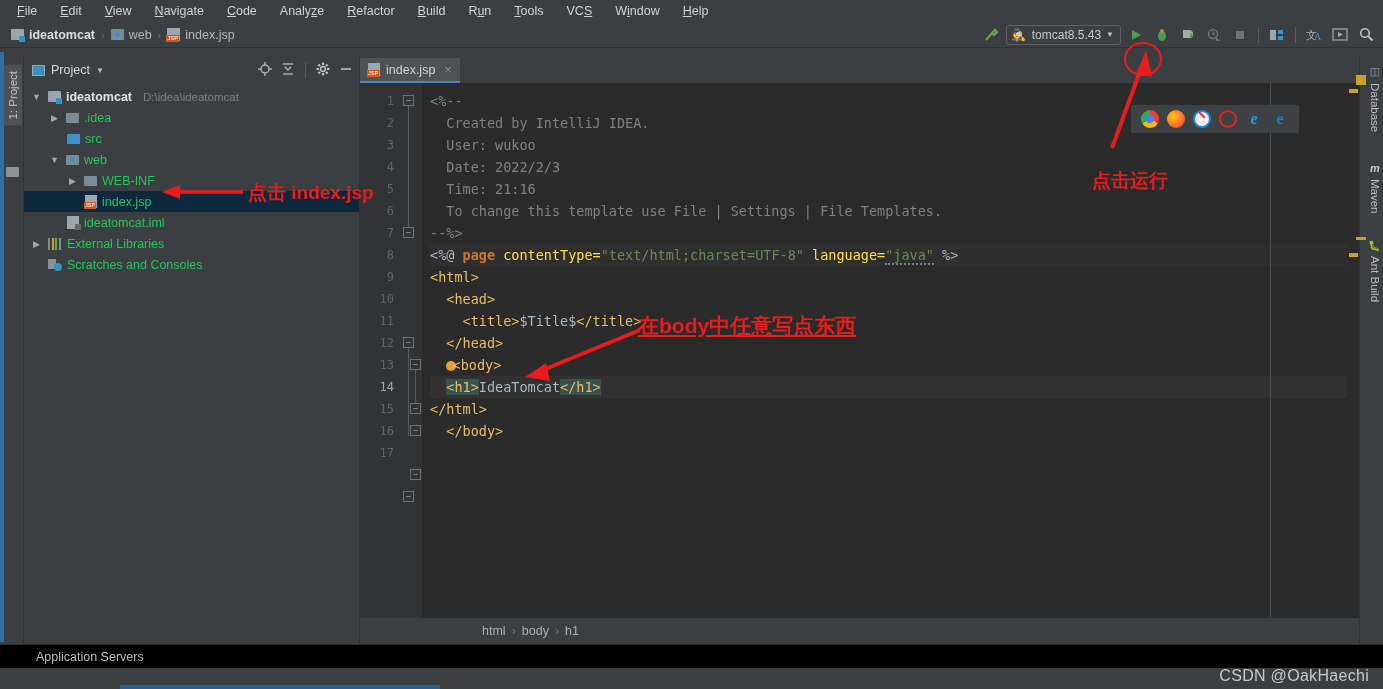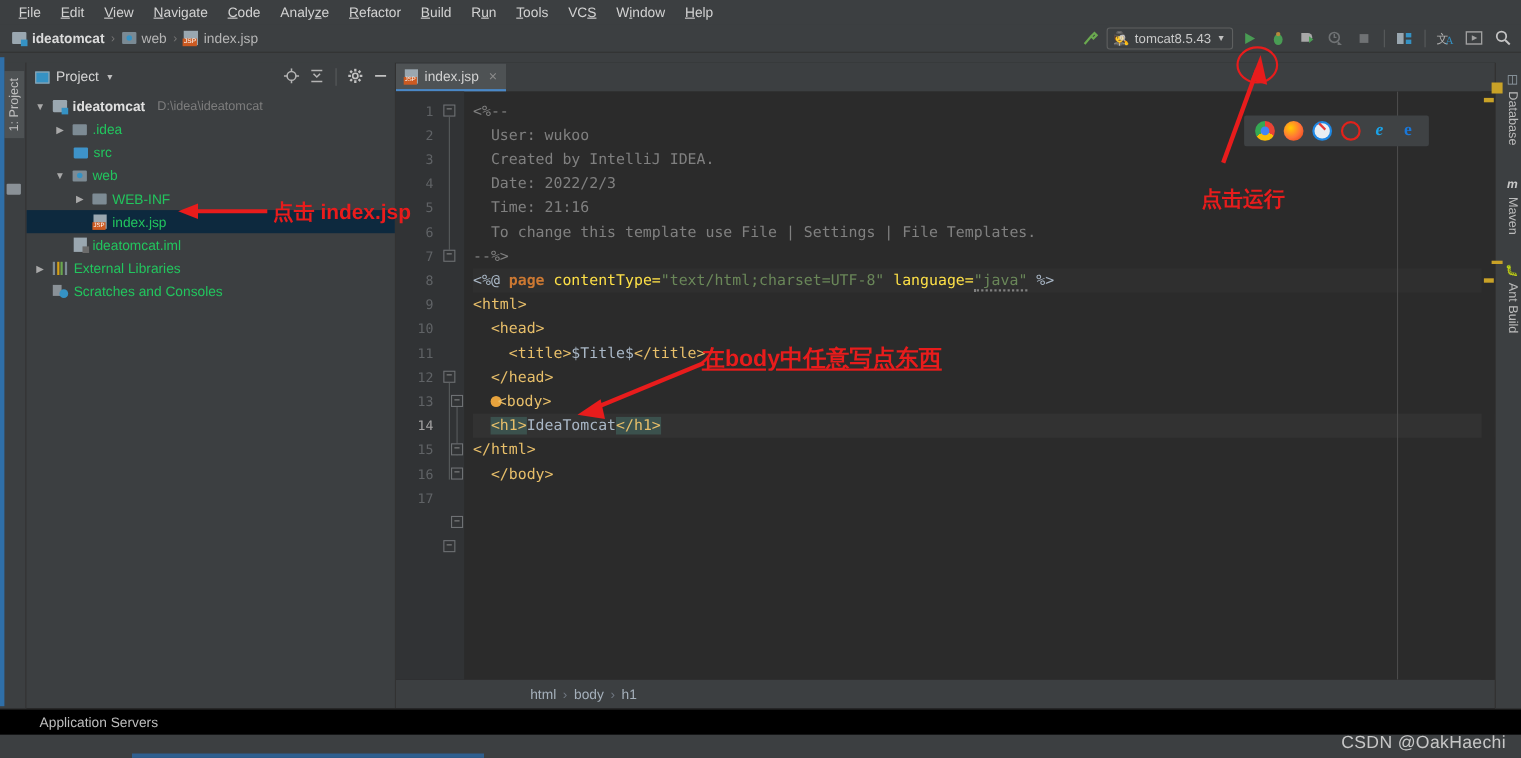--- a/index.html
+++ b/index.html
@@ -8,21 +8,21 @@
     background:#3c3f41;
     font-family:"Liberation Sans", sans-serif;
     font-size:12px;
     color:#bbbbbb;
     position:relative;
   }
   .ide { position:absolute; inset:0; display:flex; flex-direction:column; }
 
   
   .menubar { height:22px; background:#3c3f41; display:flex; align-items:center;
-             padding-left:8px; gap:0; flex:0 0 22px; }
+             padding-left:8px; gap:5px; flex:0 0 22px; }
   .menu-item { padding:2px 9px; color:#d2d2d2; font-size:12.5px; cursor:default;
                white-space:nowrap; }
   .menu-item .mn { text-decoration:underline; }
 
   
   .navbar { height:26px; background:#3c3f41; display:flex; align-items:center;
             padding-left:8px; flex:0 0 26px; border-bottom:1px solid #323232;
             position:relative; }
   .crumb { display:flex; align-items:center; gap:5px; padding:0 3px; color:#b6b6b6;
            font-size:12.5px; }
@@ -437,22 +437,22 @@
           <div class="fold" style="top:320px; right:1px;">−</div>
           <div class="fold" style="top:342px; right:1px;">−</div>
           <div class="fold" style="top:386px; right:1px;">−</div>
           <div class="fold" style="top:408px;">−</div>
         </div>
 
         <div class="code">
           <div class="rightmargin"></div>
 
           <div class="cline t-cmt">&lt;%--</div>
+          <div class="cline t-cmt">  Created by IntelliJ IDEA.</div>
           <div class="cline t-cmt">  User: wukoo</div>
-          <div class="cline t-cmt">  Created by IntelliJ IDEA.</div>
           <div class="cline t-cmt">  Date: 2022/2/3</div>
           <div class="cline t-cmt">  Time: 21:16</div>
           <div class="cline t-cmt">  To change this template use File | Settings | File Templates.</div>
           <div class="cline t-cmt">--%&gt;</div>
 
           <div class="cline box"><span class="t-jsp">&lt;%@ </span><span class="t-kw">page</span><span class="t-attr"> contentType=</span><span class="t-str">"text/html;charset=UTF-8"</span><span class="t-attr"> language=</span><span class="t-str wavy">"java"</span><span class="t-jsp"> %&gt;</span></div>
 
           <div class="cline t-tag">&lt;html&gt;</div>
           <div class="cline t-tag">  &lt;head&gt;</div>
           <div class="cline">    <span class="t-tag">&lt;title&gt;</span><span class="t-txt">$Title$</span><span class="t-tag">&lt;/title&gt;</span></div>

